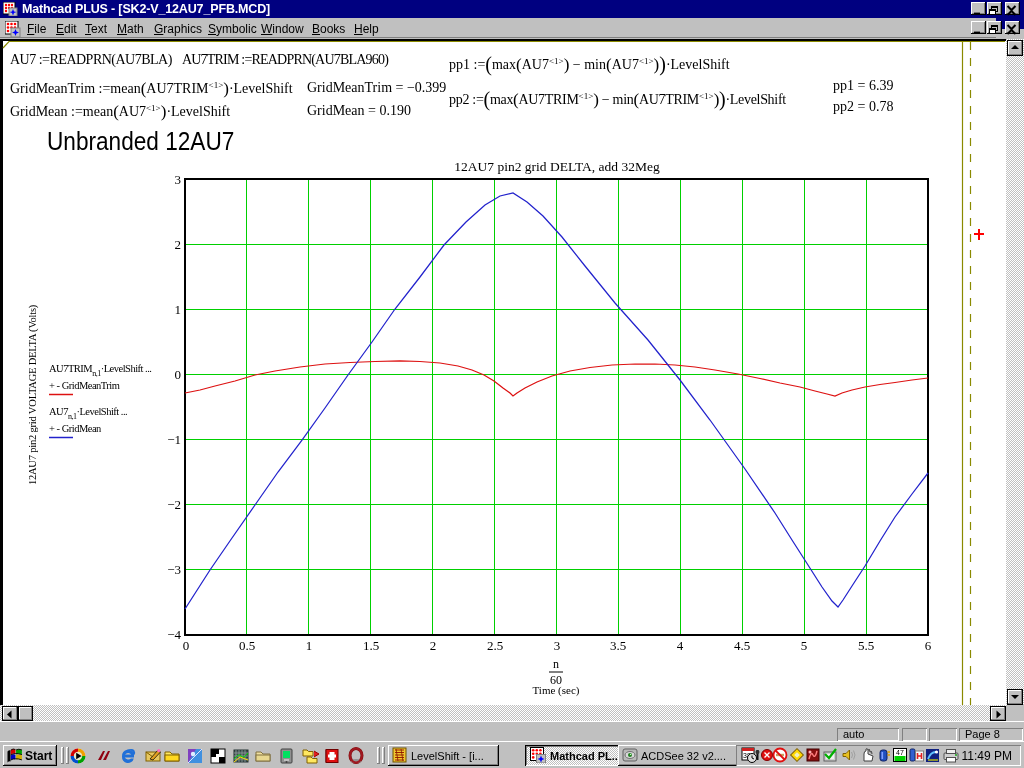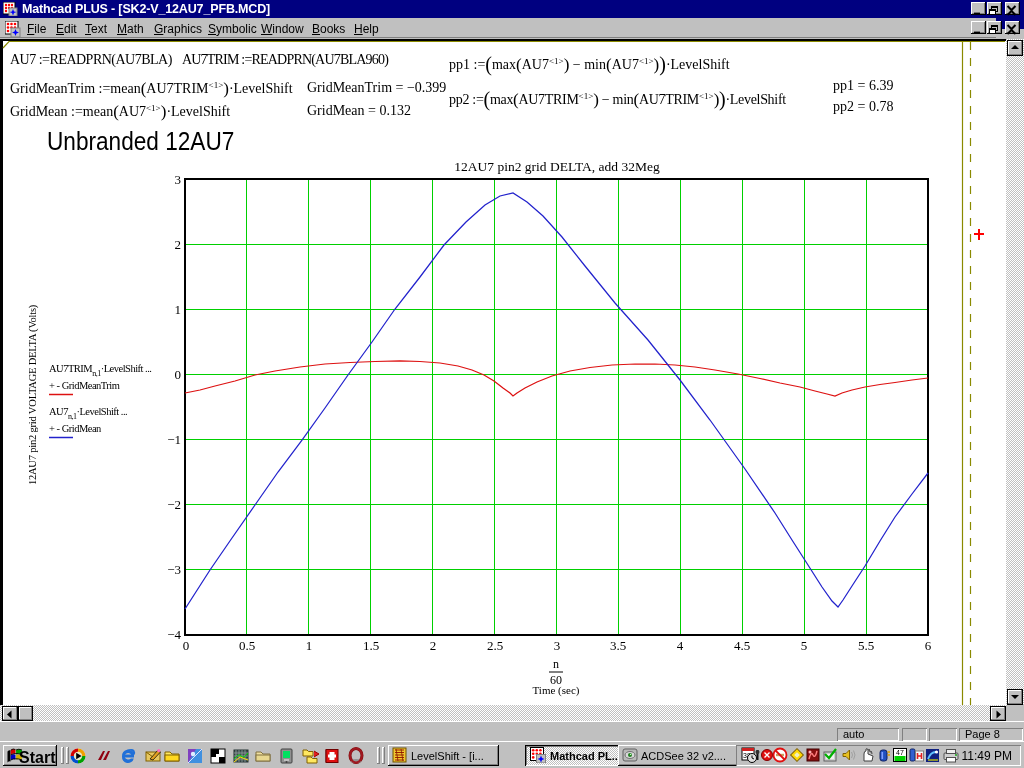--- a/index.html
+++ b/index.html
@@ -112,21 +112,21 @@
     </svg></div>
 <div class="winbtn" style="left:1005px;top:21px"><svg width="13" height="11" viewBox="0 0 13 11">
       <path d="M2.5 1 L6.5 5 L10.5 1 M2.5 10 L6.5 6 L10.5 10" stroke="#000" stroke-width="2" fill="none"></path>
     </svg></div>
 
 <div class="mtext" style="left:10px;top:52px;letter-spacing:-0.5px">AU7 :=READPRN(AU7BLA)</div>
 <div class="mtext" style="left:182px;top:52px;letter-spacing:-0.8px">AU7TRIM :=READPRN(AU7BLA960)</div>
 <div class="mtext" style="left:10px;top:79px">GridMeanTrim :=mean<span class="lp">(</span>AU7TRIM<span class="sup1">&lt;1&gt;</span><span class="lp">)</span>·LevelShift</div>
 <div class="mtext" style="left:307px;top:80px">GridMeanTrim = −0.399</div>
 <div class="mtext" style="left:10px;top:102px">GridMean :=mean<span class="lp">(</span>AU7<span class="sup1">&lt;1&gt;</span><span class="lp">)</span>·LevelShift</div>
-<div class="mtext" style="left:307px;top:103px">GridMean = 0.132</div>
+<div class="mtext" style="left:307px;top:103px">GridMean = 0.190</div>
 <div class="mtext" style="left:449px;top:53px">pp1 :=<span class="LP">(</span>max<span class="lp">(</span>AU7<span class="sup1">&lt;1&gt;</span><span class="lp">)</span> − min<span class="lp">(</span>AU7<span class="sup1">&lt;1&gt;</span><span class="lp">)</span><span class="LP">)</span>·LevelShift</div>
 <div class="mtext" style="left:833px;top:78px">pp1 = 6.39</div>
 <div class="mtext" style="left:449px;top:88px;letter-spacing:-0.3px">pp2 :=<span class="LP">(</span>max<span class="lp">(</span>AU7TRIM<span class="sup1">&lt;1&gt;</span><span class="lp">)</span> − min<span class="lp">(</span>AU7TRIM<span class="sup1">&lt;1&gt;</span><span class="lp">)</span><span class="LP">)</span>·LevelShift</div>
 <div class="mtext" style="left:833px;top:99px">pp2 = 0.78</div>
 <div class="mtext" style="left:47px;top:126px;font-family:'Liberation Sans',sans-serif;font-size:26px;transform:scaleX(0.87);transform-origin:0 0">Unbranded 12AU7</div>
 
 <svg id="svgmain" viewBox="0 0 1024 768">
 
   <polyline points="3,48 9,41.5 1005,41.5" fill="none" stroke="#8a8a00" stroke-width="1.2"></polyline>
   <line x1="962.5" y1="42" x2="962.5" y2="705" stroke="#8a8a00" stroke-width="1.2"></line>
@@ -234,21 +234,21 @@
 <div id="taskbar">
   <div class="tbtn" style="left:3px;width:54px;font-weight:bold">
     <svg class="abs" style="left:4px;top:2px" width="17" height="16" viewBox="0 0 17 16">
       <path d="M0.5 4.5 Q2 2.8 3.5 3.4 L3.5 14.5 Q2 13.9 0.5 15.5 Z" fill="#000"></path>
       <path d="M3.8 3.1 Q6.2 1.2 8.4 2.6 L8.4 7.2 Q6.2 5.8 3.8 7.7 Z" fill="#d00000"></path>
       <path d="M9.1 2.9 Q11.6 1.6 14.9 2.9 L14.9 7.4 Q11.6 6.1 9.1 7.5 Z" fill="#00a400"></path>
       <path d="M3.8 8.4 Q6.2 6.5 8.4 7.9 L8.4 12.5 Q6.2 11.1 3.8 13 Z" fill="#0000c8"></path>
       <path d="M9.1 8.2 Q11.6 6.9 14.9 8.2 L14.9 12.7 Q11.6 11.4 9.1 12.8 Z" fill="#d0b000"></path>
       <path d="M3.8 3.1 Q6.2 1.2 8.4 2.6 M9.1 2.9 Q11.6 1.6 14.9 2.9 M3.8 7.9 Q8 5.4 14.9 7.6 M3.8 13 Q8 10.5 14.9 12.9" fill="none" stroke="#000" stroke-width="0.9"></path>
     </svg>
-    <span class="abs" style="left:16px;top:4px;font-size:16px">Start</span>
+    <span class="abs" style="left:22px;top:4px;font-size:12px">Start</span>
   </div>
   <div class="grip" style="left:61px"></div>
   <div class="grip" style="left:66px"></div>
   <div class="grip" style="left:377px"></div>
   <div class="grip" style="left:382px"></div>
   <div class="grip" style="left:731px"></div>
 
   <svg class="abs" style="left:70px;top:5px" width="300" height="18" viewBox="0 0 300 18">
 
     <circle cx="8" cy="9" r="7.5" fill="#e8e8e8"></circle>

